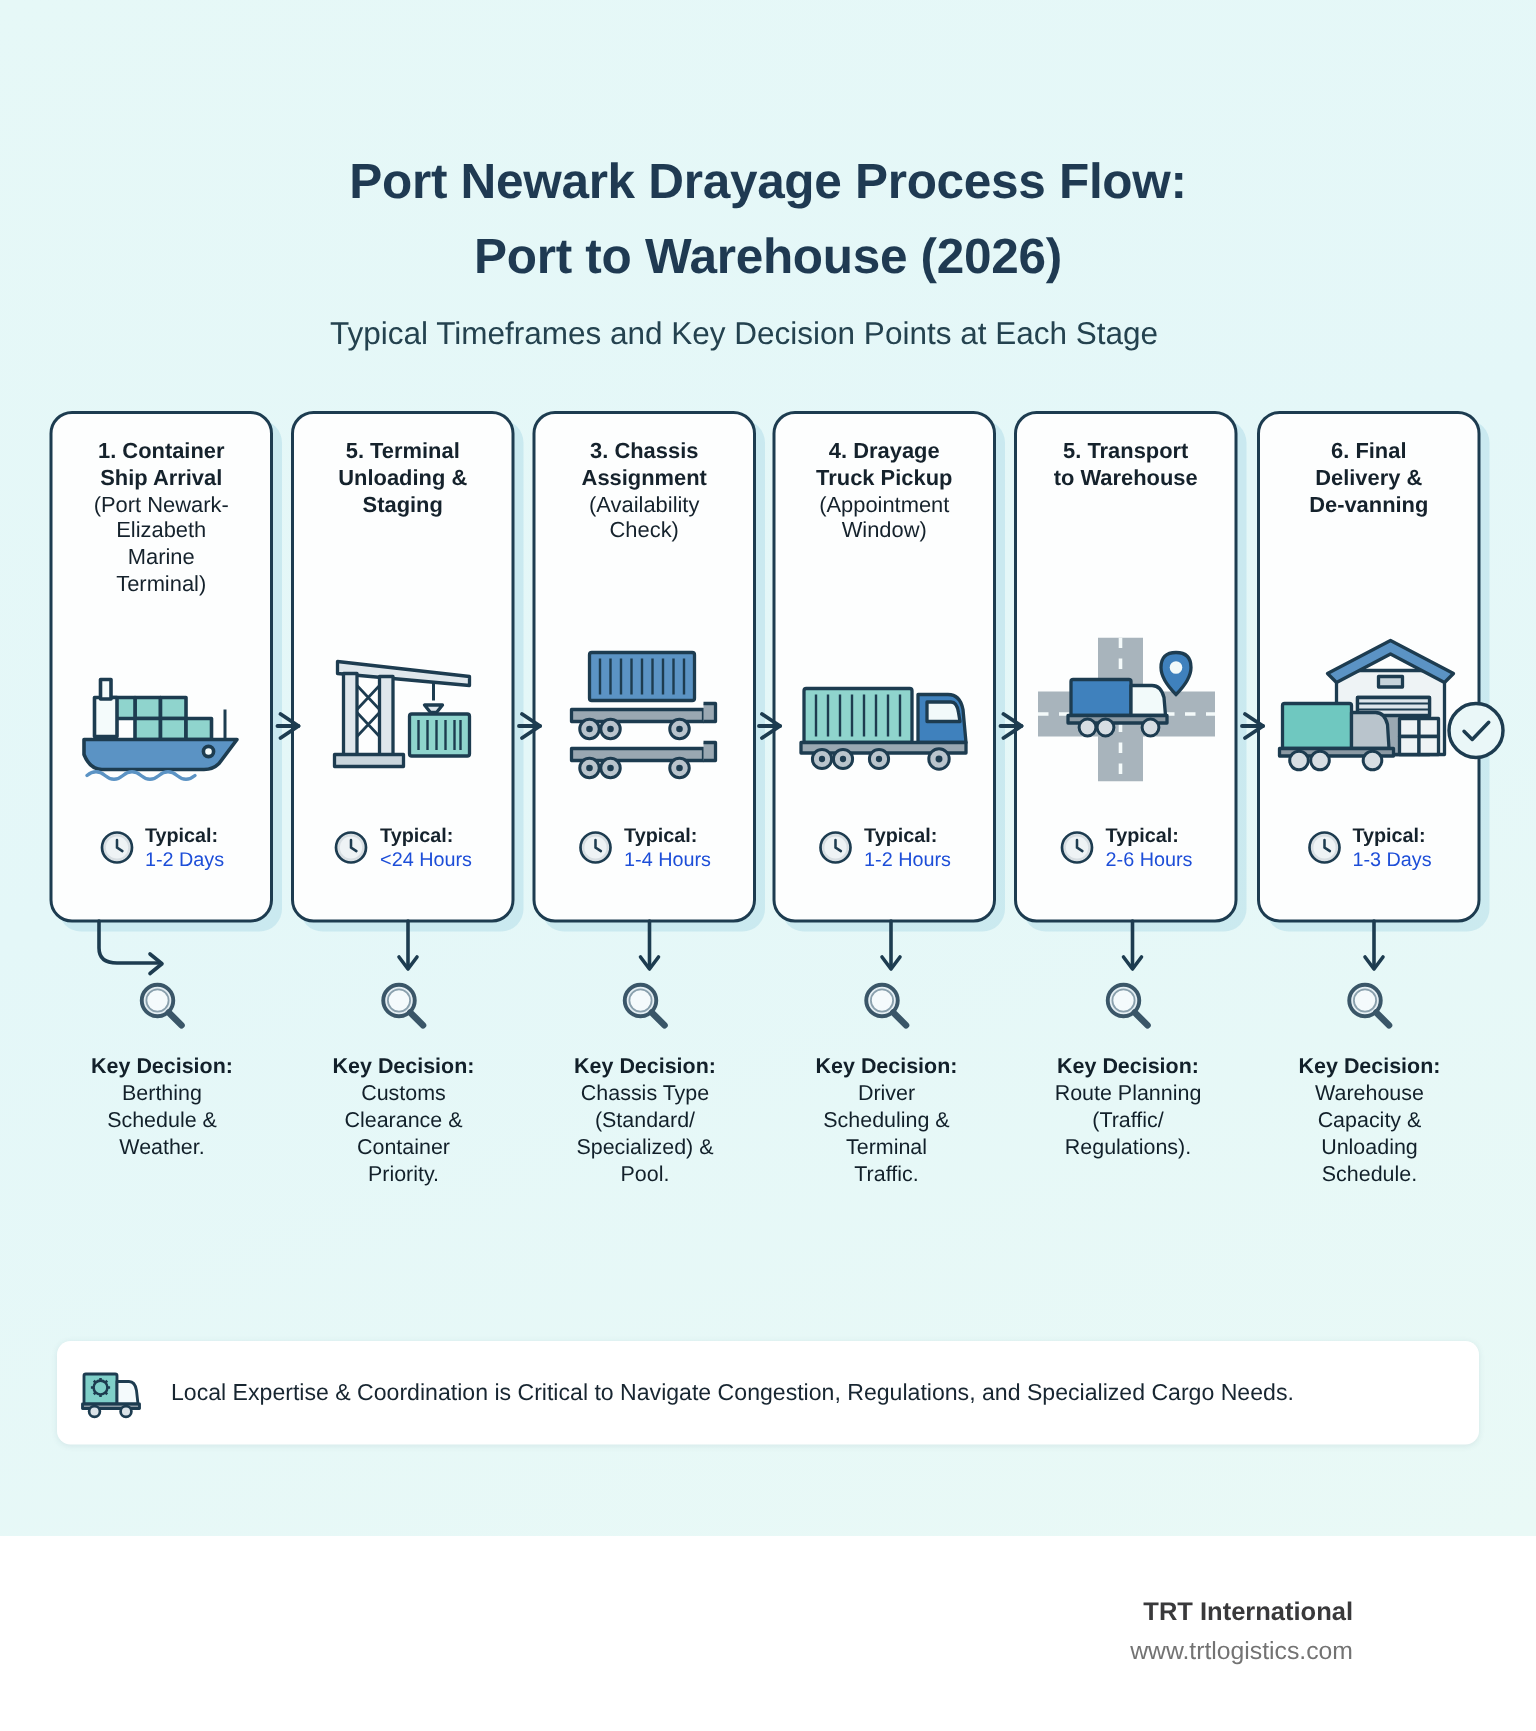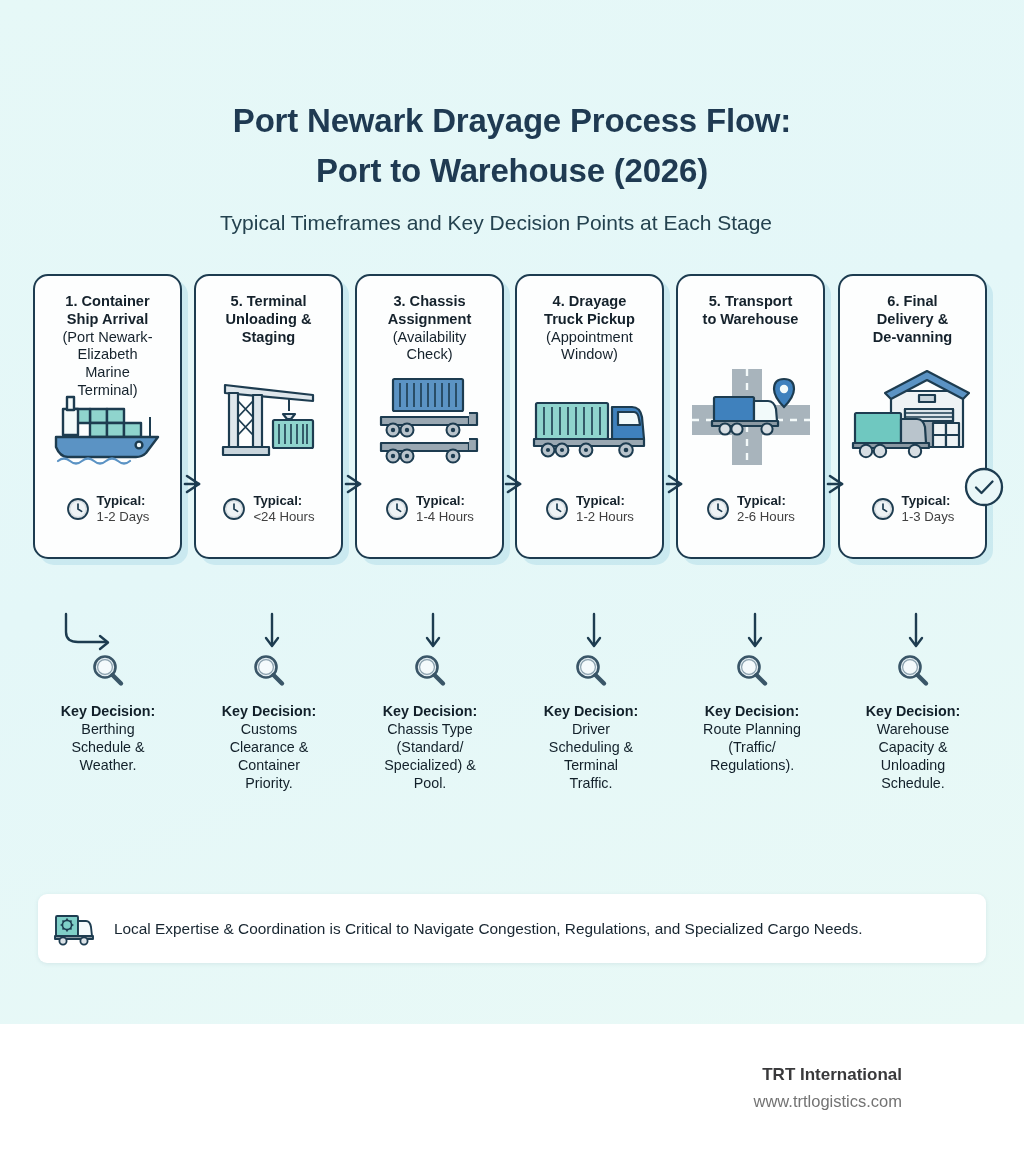--- a/index.html
+++ b/index.html
@@ -36,21 +36,21 @@
     position: absolute; left: 0; top: 208px; width: 992px;
     text-align: center;
     font-size: 21px; color: #24424f; line-height: 1.4;
   }
 
   
   .card {
     position: absolute;
     top: 274px;
     width: 149px;
-    height: 285px;
+    height: 341px;
     background: #fdfefe;
     border: 2.2px solid #1d3c50;
     border-radius: 15px;
     box-shadow: 6px 6px 0 rgba(150, 205, 225, .33);
     padding: 17px 6px 0 6px;
   }
   .card-title {
     text-align: center;
     font-size: 14.6px;
     font-weight: bold;
@@ -70,21 +70,21 @@
     width: 100%;
     height: 100px;
     display: flex; align-items: flex-end; justify-content: center;
   }
   .timebox {
     position: absolute;
     left: 0; bottom: 32px; width: 100%;
     display: flex; align-items: center; justify-content: center; gap: 7px;
   }
   .time-label { font-size: 13.2px; font-weight: bold; color: #15222c; line-height: 1.22; }
-  .time-value { font-size: 13.2px; color: #404040; line-height: 1.22; }
+  .time-value { font-size: 13.2px; color: #1d4ed8; line-height: 1.22; }
 
   
   .chev { position: absolute; top: 470px; }
 
   
   #done-check { position: absolute; left: 963px; top: 466px; }
 
   
   .dec { position: absolute; top: 648px; width: 160px; text-align: center; }
   .dec-glass { height: 46px; display: flex; align-items: center; justify-content: center; }

